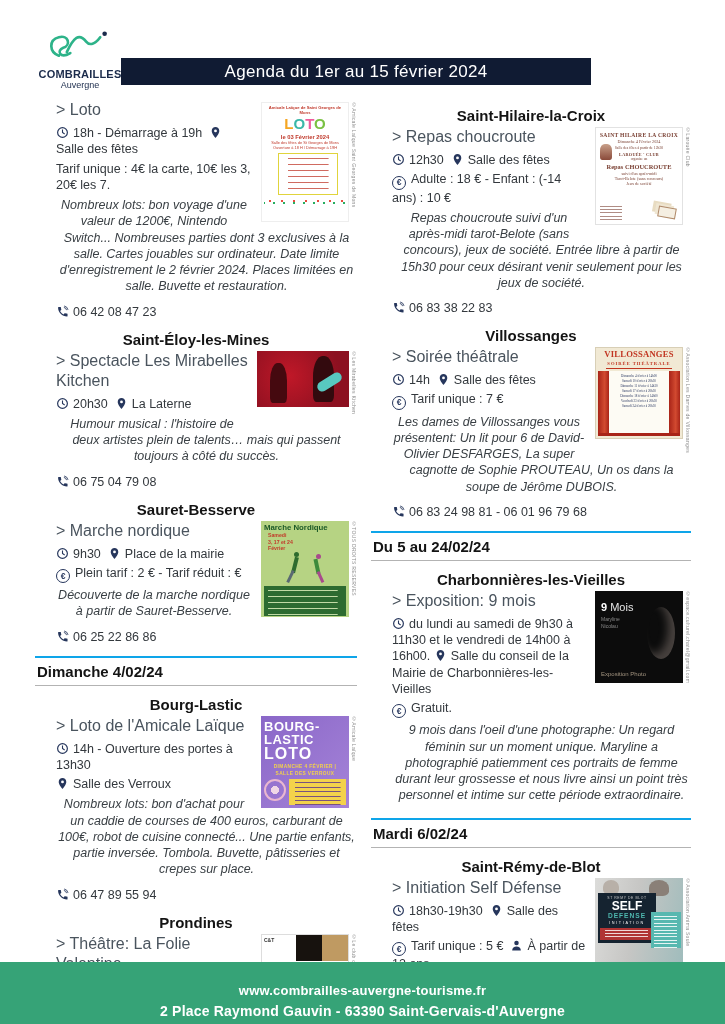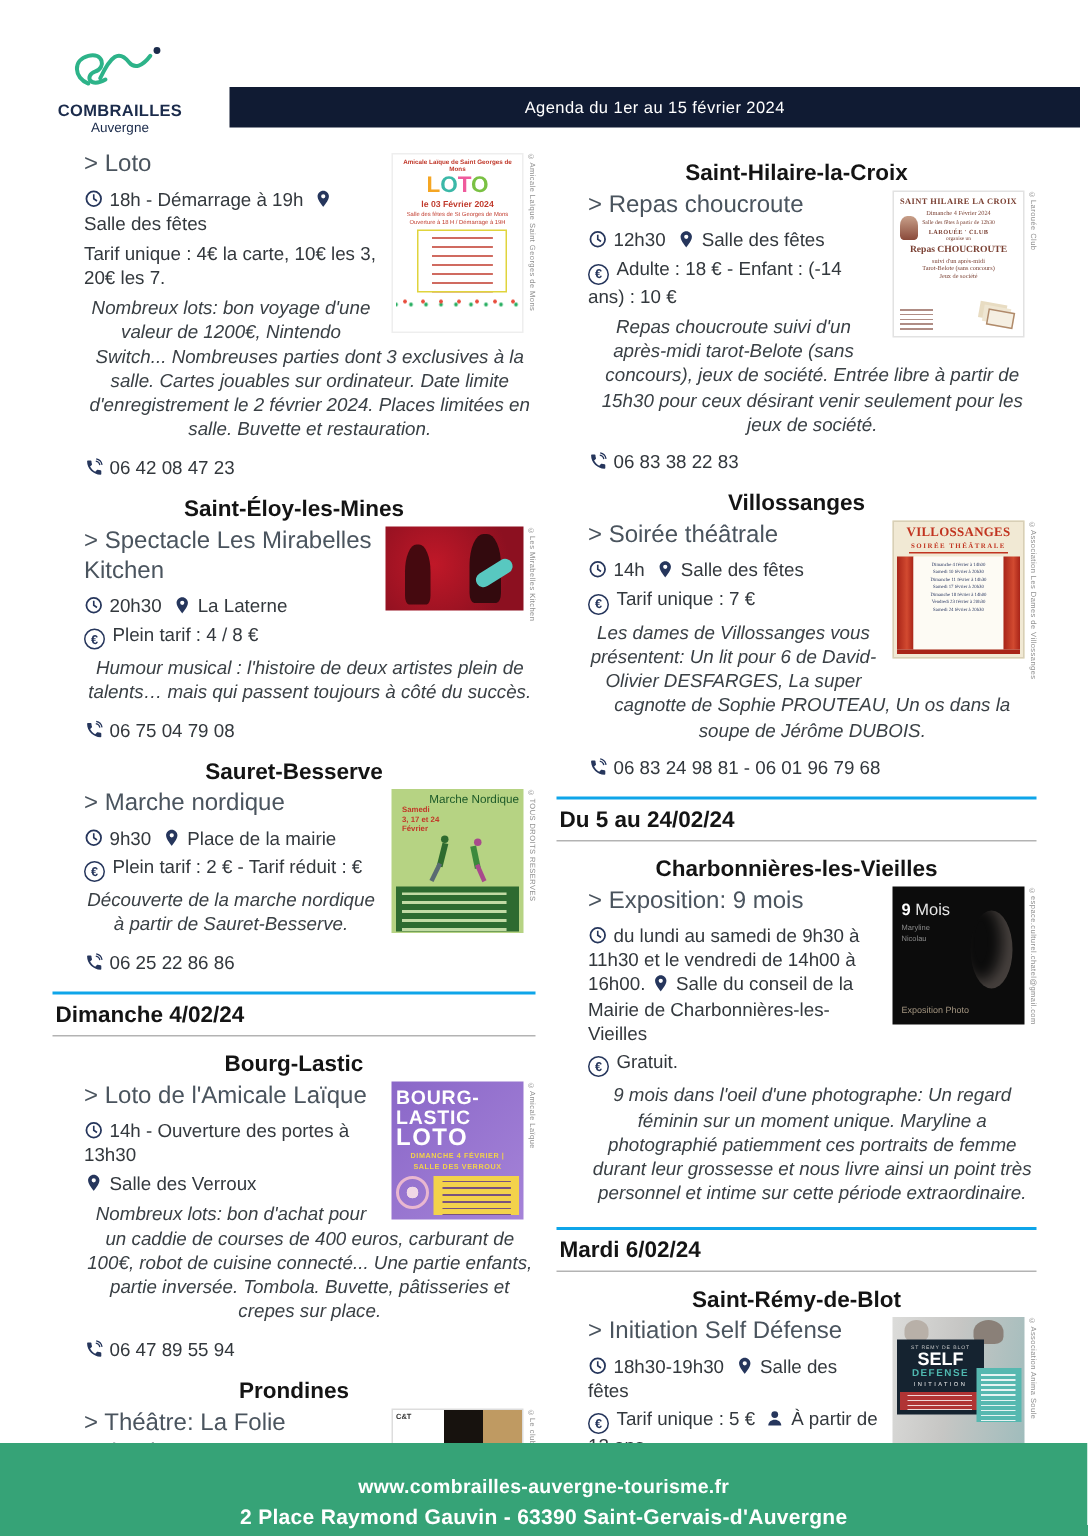--- a/index.html
+++ b/index.html
@@ -4,23 +4,23 @@
 <style>
   html,body{margin:0;padding:0;}
   body{width:725px;height:1024px;position:relative;background:#ffffff;
        font-family:"Liberation Sans",sans-serif;color:#33383d;overflow:hidden;}
 
   
   .logo{position:absolute;left:32px;top:24px;width:96px;text-align:center;}
   .logo svg{width:72px;height:44px;display:block;margin:0 auto;}
   .logo-name{font-size:11px;font-weight:bold;color:#1b2b4b;letter-spacing:.2px;line-height:1.1;}
   .logo-sub{font-size:9px;color:#1b2b4b;}
-  .titlebar{position:absolute;left:121px;top:58px;width:567px;height:27px;background:#101b33;
+  .titlebar{position:absolute;left:121px;top:58px;width:470px;height:27px;background:#101b33;
             color:#fff;display:flex;align-items:center;justify-content:center;
-            font-size:11px;letter-spacing:.3px;margin-left:32px;}
+            font-size:17px;letter-spacing:.3px;}
 
   
   .content{position:absolute;left:35px;top:97px;width:656px;display:flex;gap:14px;}
   .col{width:322px;}
   .col.right{width:320px;}
 
   .event{margin-bottom:4px;}
   .event::after{content:"";display:block;clear:both;}
   .city{font-size:15px;font-weight:bold;color:#141414;margin:10px 0 1px;text-align:center;}
   .dateh{border-top:2px solid #0ea5e9;border-bottom:1px solid #b3b3b3;
@@ -60,21 +60,21 @@
            background-size:12px 8px,10px 8px;background-position:0 0,5px 2px;margin-top:2px;}
 
   
   .p-mira{width:92px;height:56px;background:radial-gradient(circle at 35% 45%,#c01828,#8c1020 75%);position:relative;}
   .p-mira .f1{position:absolute;left:14%;top:22%;width:17px;height:40px;background:#45090f;border-radius:45% 45% 15% 15%;}
   .p-mira .f2{position:absolute;right:16%;top:10%;width:21px;height:46px;background:#330a0e;border-radius:45% 45% 15% 15%;}
   .p-mira .guitar{position:absolute;right:6%;top:48%;width:27px;height:10px;background:#58c8c0;border-radius:5px;transform:rotate(-32deg);}
 
   
   .p-marche{width:88px;height:96px;background:#b6d383;padding:3px;}
-  .pm-title{font-size:7.8px;font-weight:normal;color:#1d5a28;text-align:right;line-height:1;}
+  .pm-title{font-size:7.8px;font-weight:bold;color:#1d5a28;text-align:left;line-height:1;}
   .pm-sub{font-size:5.2px;font-weight:bold;color:#c23a2a;padding-left:4px;line-height:1.25;margin-top:1px;}
   .pm-scene{height:32px;position:relative;}
   .pm-scene i{position:absolute;display:block;}
   .pm-scene .h1{left:30px;top:0;width:5px;height:5px;border-radius:50%;background:#2e6b2e;}
   .pm-scene .b1{left:29px;top:5px;width:4px;height:16px;background:#2e6b2e;transform:rotate(14deg);}
   .pm-scene .l1{left:25px;top:18px;width:3px;height:13px;background:#5a6a72;transform:rotate(26deg);}
   .pm-scene .h2{left:52px;top:2px;width:5px;height:5px;border-radius:50%;background:#a84a8c;}
   .pm-scene .b2{left:51px;top:7px;width:4px;height:15px;background:#3c8a3c;transform:rotate(-12deg);}
   .pm-scene .l2{left:55px;top:19px;width:3px;height:12px;background:#a84a8c;transform:rotate(-24deg);}
   .pm-box{background:#2d6b30;margin-top:2px;height:30px;
@@ -227,21 +227,20 @@
           </div>
         <div class="credit">©Les Mirabelles Kitchen</div>
       </div>
       <h3 class="etitle">&gt; Spectacle Les Mirabelles Kitchen</h3>
       <p class="iline"><span class="ic lead"><svg viewBox="0 0 24 24">
               <circle cx="12" cy="12" r="9" fill="none" stroke="currentColor" stroke-width="2.2"></circle>
               <path d="M12 6.5v5.5l4 2.8" fill="none" stroke="currentColor" stroke-width="2"></path>
             </svg></span><span>20h30</span><span class="ic mid"><svg viewBox="0 0 24 24">
               <path fill="currentColor" d="M12 2C8.1 2 5 5.1 5 9c0 5.2 7 13 7 13s7-7.8 7-13c0-3.9-3.1-7-7-7zm0 9.6A2.6 2.6 0 1 1 12 6.4a2.6 2.6 0 0 1 0 5.2z"></path>
             </svg></span><span>La Laterne</span></p>
-      <p class="iline"><span class="euro-badge">€</span><span>Plein tarif : 4 / 8 €</span></p>
       <p class="desc">Humour musical : l'histoire de deux artistes plein de talents… mais qui passent toujours à côté du succès.</p>
       <p class="phone"><span class="ic lead"><svg viewBox="0 0 24 24">
               <path fill="currentColor" d="M7.5 11.2c1.4 2.7 3.6 4.9 6.3 6.3l2.1-2.1c.3-.3.7-.4 1-.2 1.1.4 2.2.6 3.4.6.6 0 1 .4 1 1v3.4c0 .6-.4 1-1 1C11.4 21.2 3.8 13.6 3.8 4.7c0-.6.4-1 1-1h3.4c.6 0 1 .4 1 1 0 1.2.2 2.3.6 3.4.1.3 0 .7-.2 1l-2.1 2.1z"></path>
               <path d="M14.5 4.5a6 6 0 0 1 5 5" fill="none" stroke="currentColor" stroke-width="1.6"></path>
               <path d="M15 1.8a9 9 0 0 1 7.2 7.2" fill="none" stroke="currentColor" stroke-width="1.6"></path>
             </svg></span><span>06 75 04 79 08</span></p>
     </section>
 
     <section class="event">
       <h2 class="city">Sauret-Besserve</h2>

